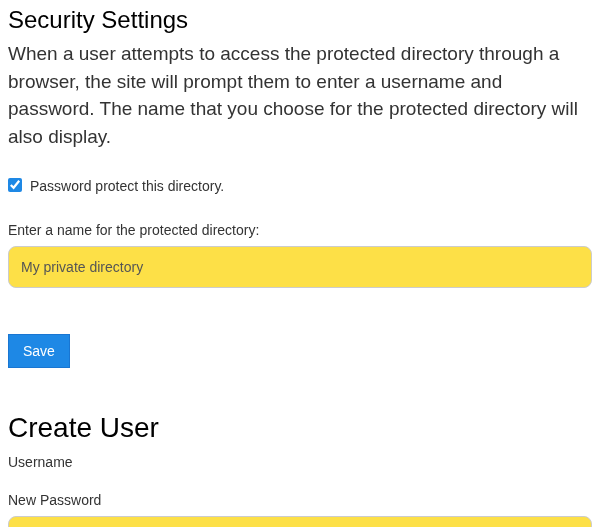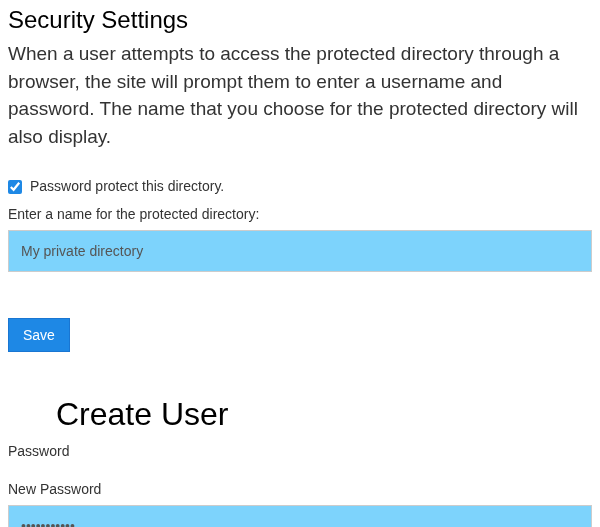--- a/index.html
+++ b/index.html
@@ -22,23 +22,23 @@
       margin-bottom: 6px;
     }
     p.description {
       font-size: 19px;
       line-height: 1.45;
       color: #333;
       margin-bottom: 28px;
     }
     .checkbox-row {
       display: flex;
-      align-items: flex-end;
+      align-items: flex-start;
       margin-top: 28px;
-      margin-bottom: 12px;
+      margin-bottom: 28px;
     }
     .checkbox-row input[type="checkbox"] {
       width: 14px;
       height: 14px;
       margin-right: 8px;
       accent-color: #1E88E5;
     }
     .checkbox-row label {
       font-size: 14px;
       color: #333;
@@ -50,42 +50,41 @@
       color: #333;
       margin-bottom: 8px;
     }
     input.text-input {
       width: 100%;
       height: 36px;
       padding: 20px 12px;
       font-size: 14px;
       color: #555;
       border: 1px solid #ccc;
-      border-radius: 0;
-      background: #7dd3fc;
+      border-radius: 8px;
+      background: #fde047;
       outline: none;
     }
     .btn-primary {
       display: inline-block;
       margin-top: 24px;
       padding: 8px 14px;
       font-size: 14px;
       color: #fff;
       background: #1E88E5;
       border: 1px solid #1976D2;
       border-radius: 0;
       cursor: pointer;
     }
     .section-spacer {
       height: 44px;
     }
     h1.create-user {
-      font-size: 32px;
+      font-size: 28px;
       margin-bottom: 10px;
-      margin-left: 48px;
     }
     .field-block {
       margin-bottom: 22px;
     }
   </style>
 </head>
 <body>
 
 
 
@@ -104,21 +103,21 @@
 </div>
 
 <button class="btn-primary">Save</button>
 
 <div class="section-spacer"></div>
 
 
 <h1 class="create-user">Create User</h1>
 
 <div class="field-block">
-  <label class="field-label">Password</label>
+  <label class="field-label">Username</label>
 </div>
 
 <div class="field-block">
   <label class="field-label">New Password</label>
   <input type="text" class="text-input" value="•••••••••••" style="">
 </div>
 
 
 
 

